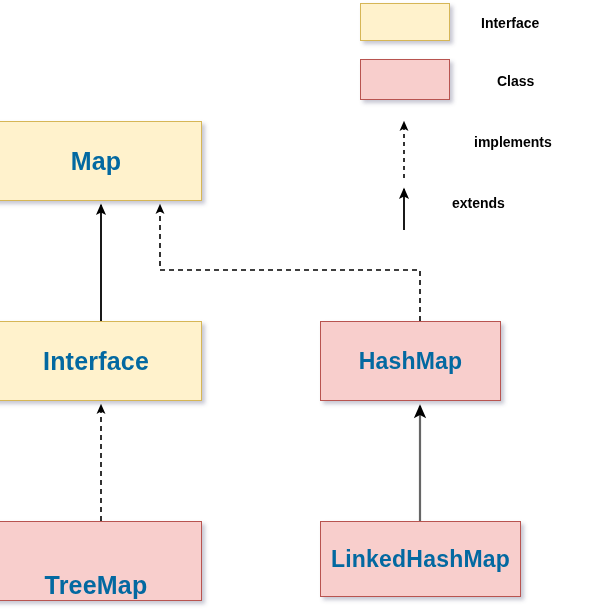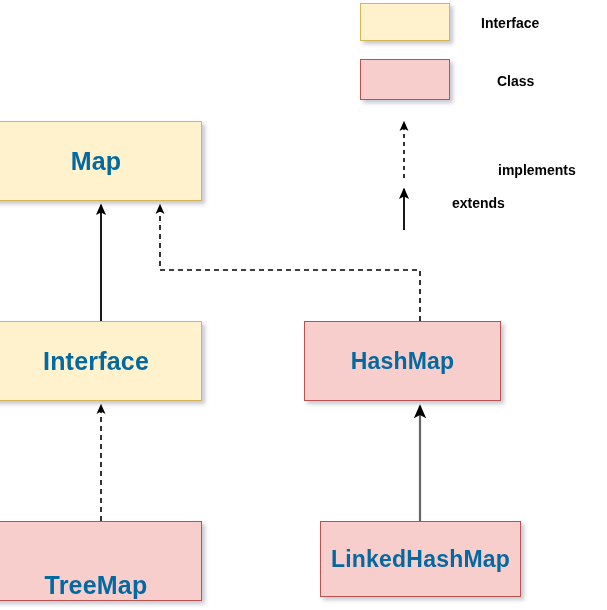--- a/index.html
+++ b/index.html
@@ -39,21 +39,21 @@
   }
   .node.klass {
     background: #f8cecc;
     border-color: #b85450;
   }
 
   
   #node-map        { left: -10px; top: 121px; width: 212px; height: 80px; }
   #node-sortedmap  { left: -10px; top: 321px; width: 212px; height: 80px; }
   #node-treemap    { left: -10px; top: 521px; width: 212px; height: 80px; }
-  #node-hashmap        { left: 304px; top: 321px; width: 197px; height: 80px; }
+  #node-hashmap        { left: 320px; top: 321px; width: 181px; height: 80px; }
   #node-linkedhashmap  { left: 320px; top: 521px; width: 201px; height: 76px; }
 
   #node-map .node-label          { font-size: 25px; }
   #node-sortedmap .node-label    { font-size: 25px; }
   #node-treemap .node-label      { font-size: 25px; margin-top: 48px; }
   #node-hashmap .node-label      { font-size: 23px; }
   #node-linkedhashmap .node-label{ font-size: 23px; }
 
   
   #edges {
@@ -83,21 +83,21 @@
   }
   .legend-text {
     position: absolute;
     font-size: 14px;
     font-weight: bold;
     color: #000000;
     white-space: nowrap;
   }
   #legend-label-interface  { left: 481px; top: 15px; }
   #legend-label-class      { left: 497px; top: 73px; }
-  #legend-label-implements { left: 498px; top: 134px; margin-top: 28px; }
+  #legend-label-implements { left: 474px; top: 134px; }
   #legend-label-extends    { left: 452px; top: 195px; }
 </style>
 </head>
 <body>
 
 <div id="canvas">
 
   <svg id="edges" viewBox="0 0 607 610" width="607" height="610" xmlns="http://www.w3.org/2000/svg">
     <defs>
       <marker id="arrow-black" markerWidth="10" markerHeight="10" refX="6.2" refY="3.2" orient="auto" markerUnits="strokeWidth">

